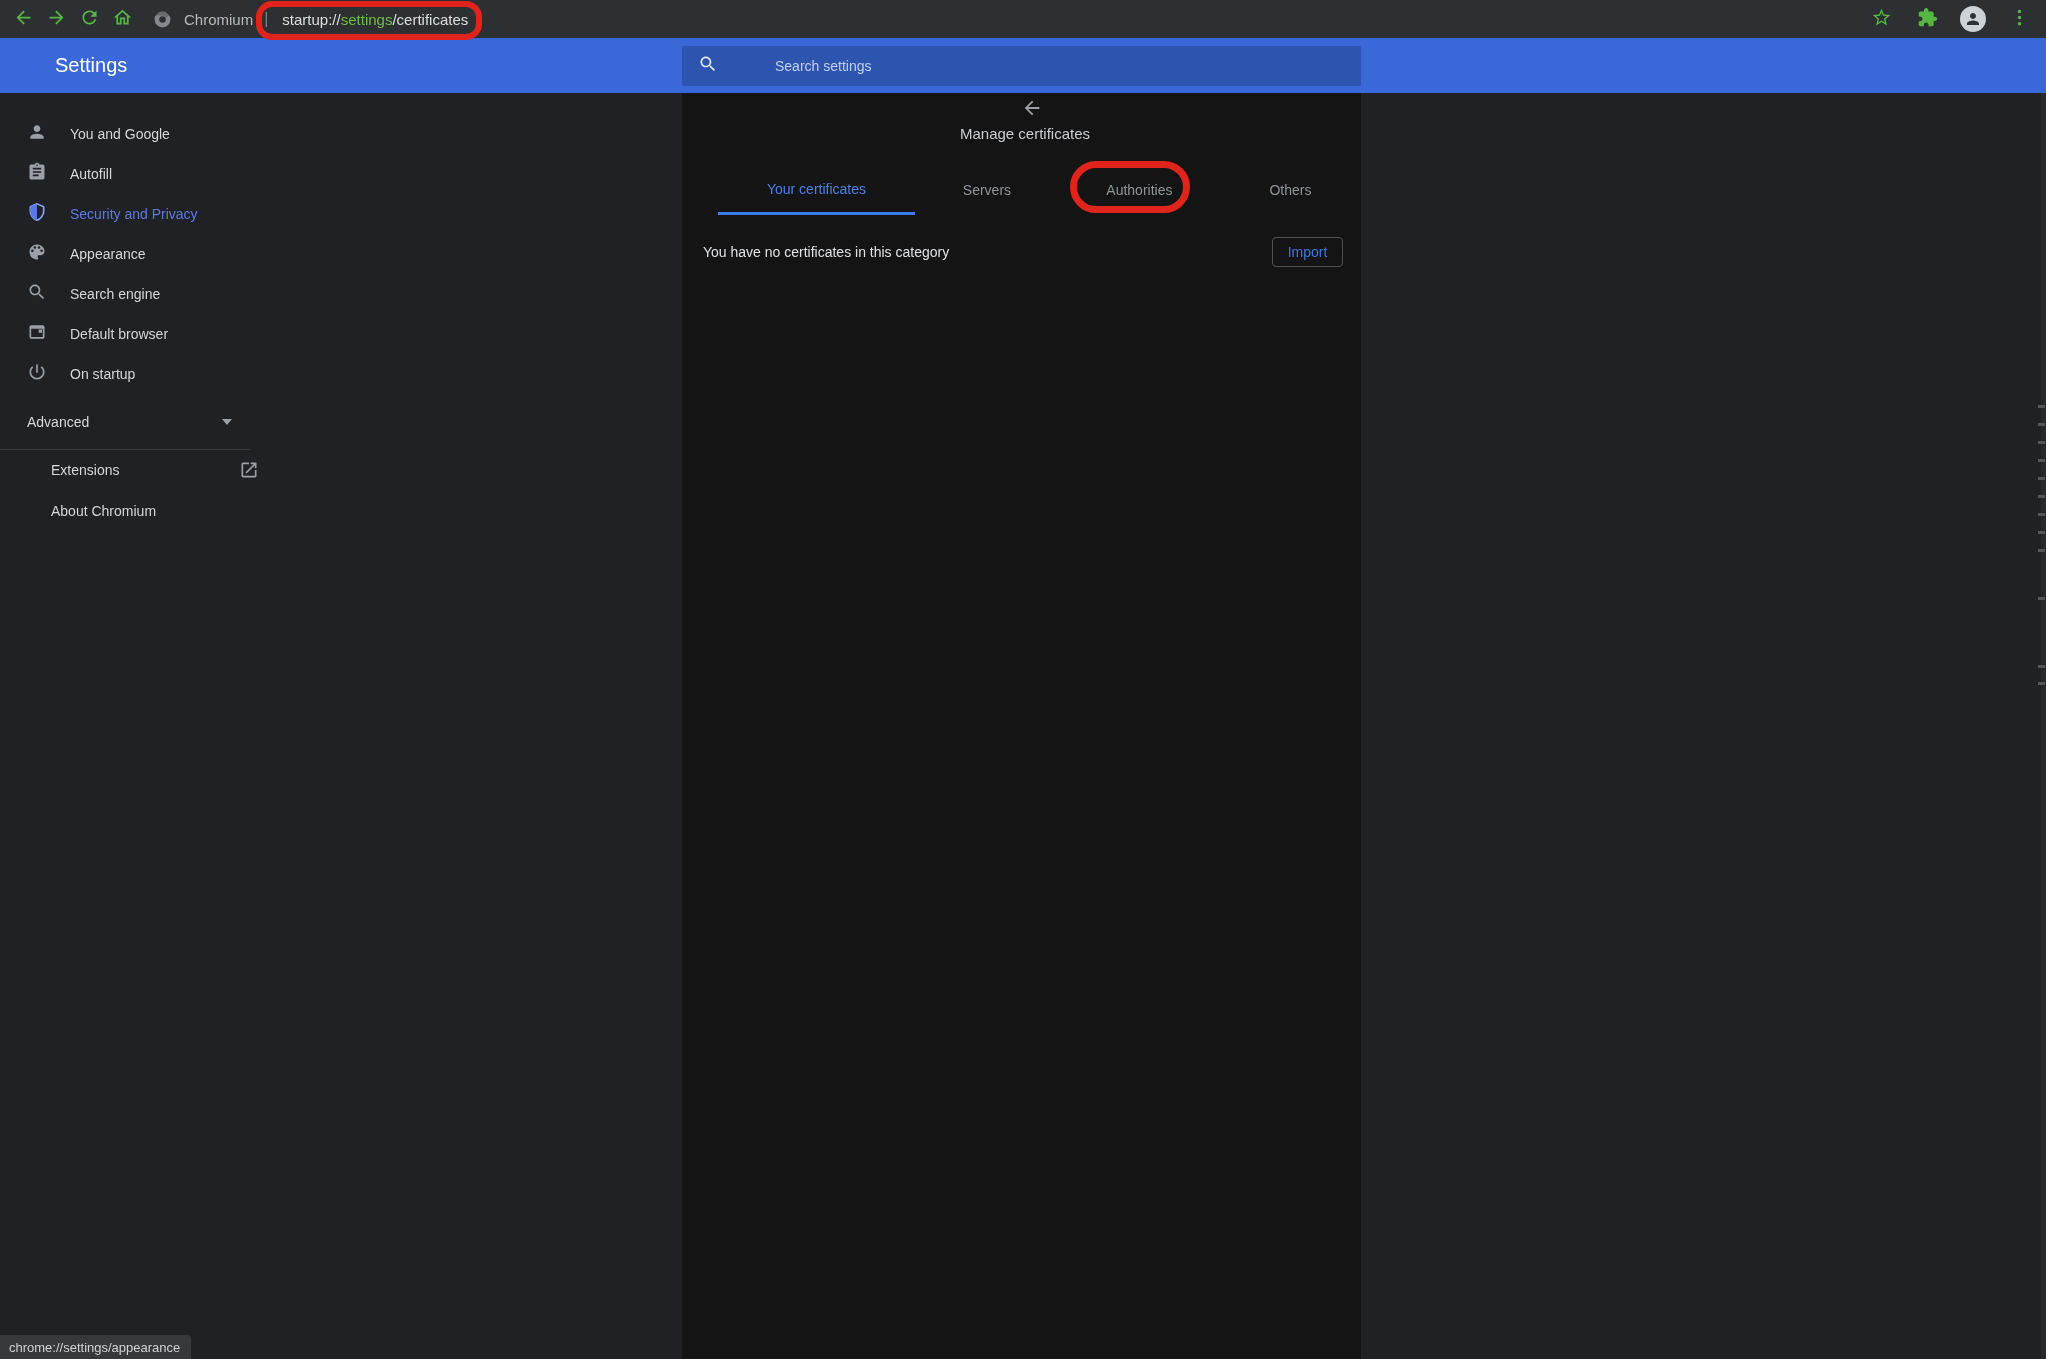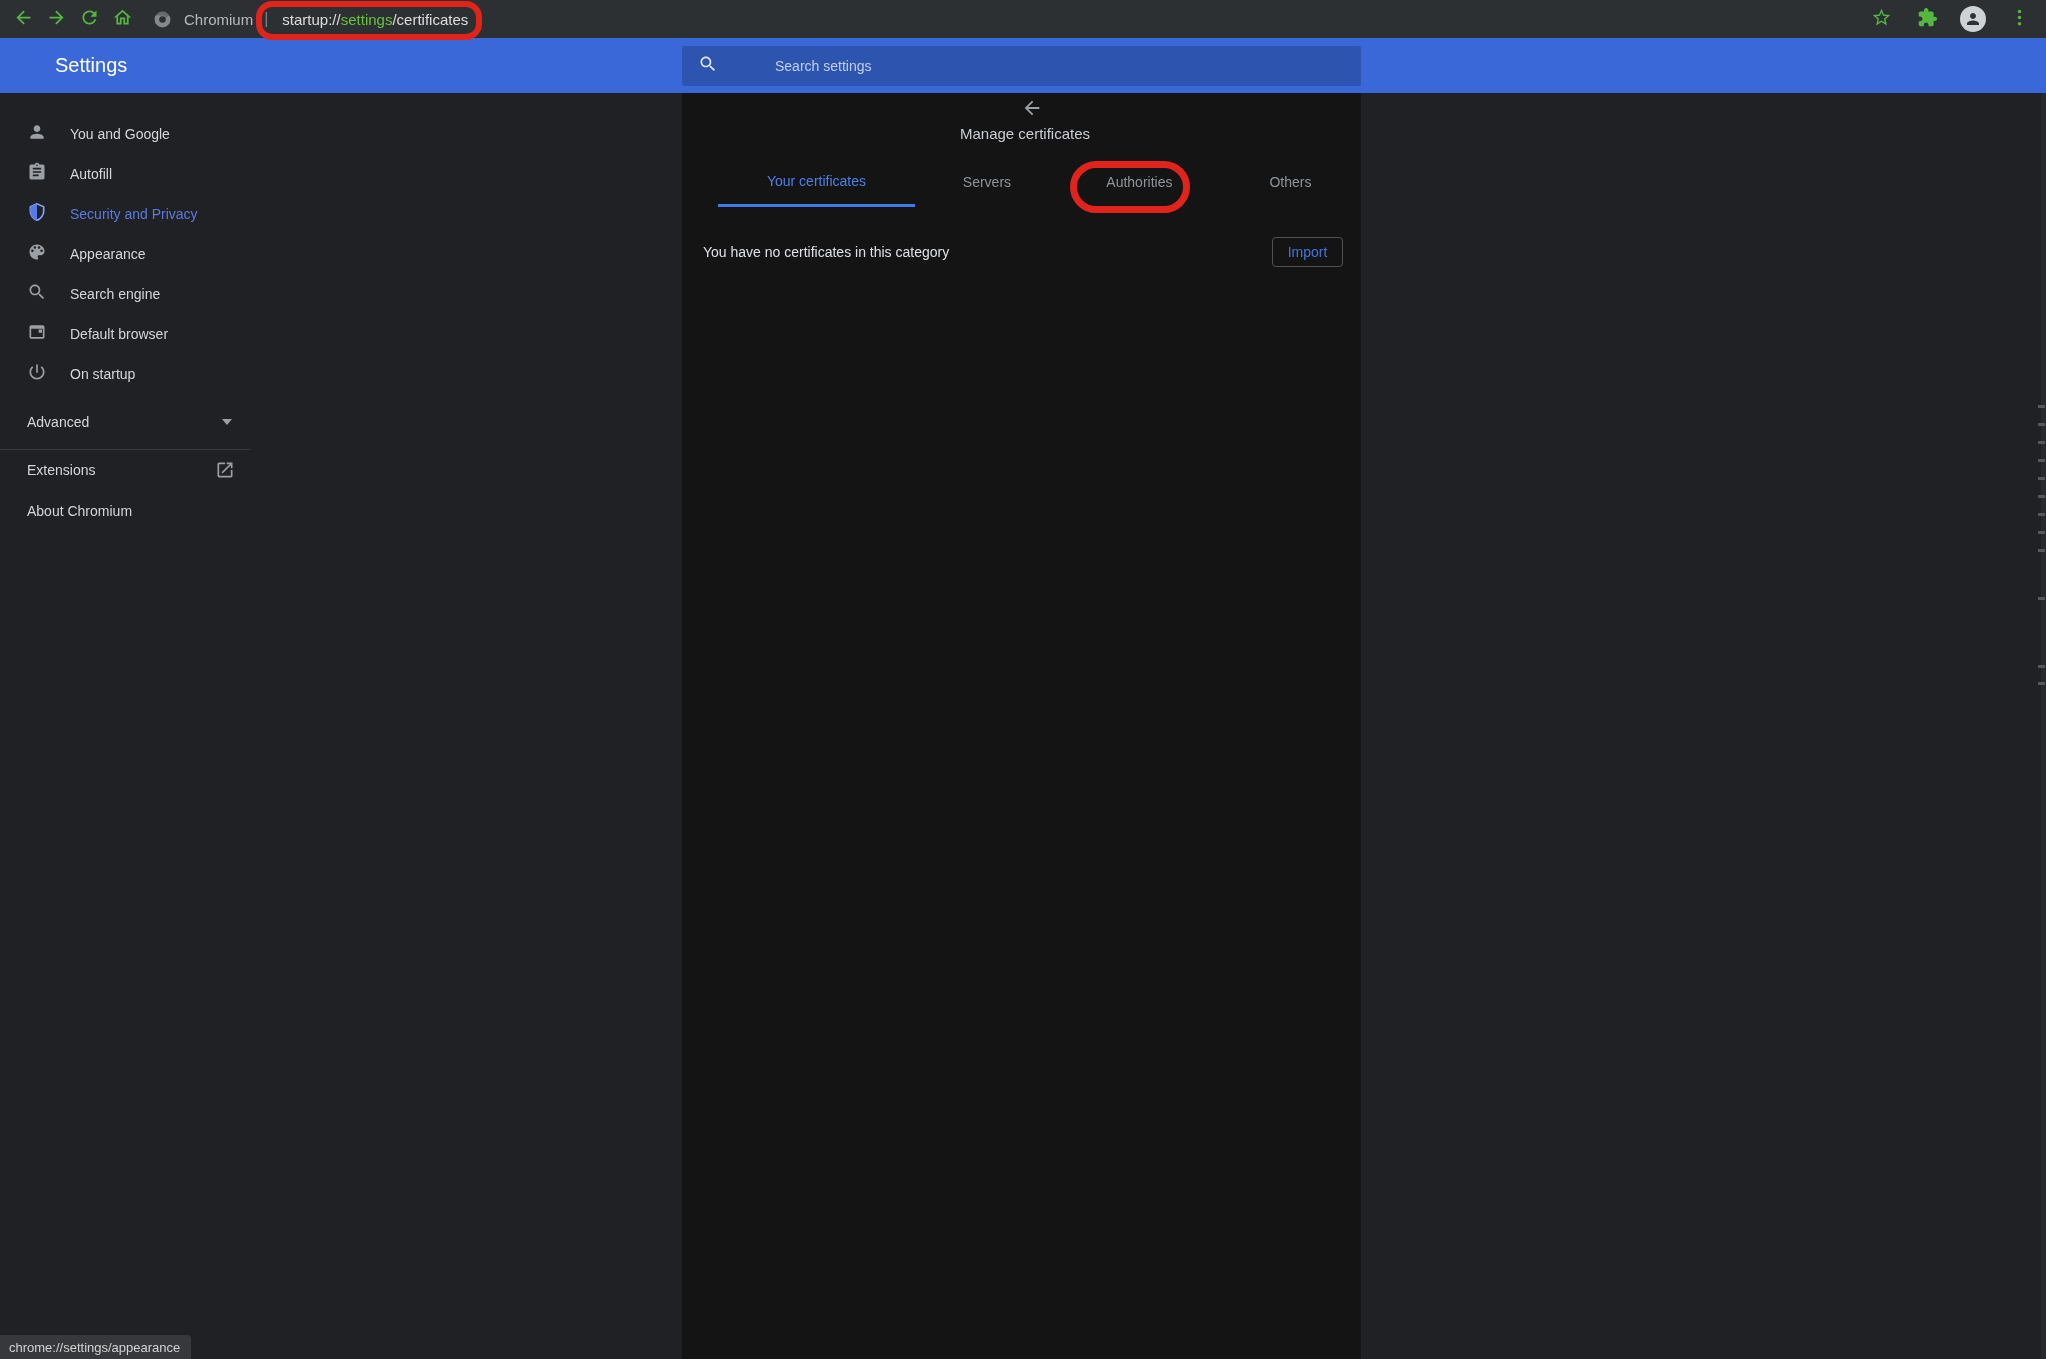--- a/index.html
+++ b/index.html
@@ -50,35 +50,35 @@
   .menu-item .lbl { margin-left:23px; font-size:14px; font-weight:500; color:#d4d6d9; }
   .menu-item.selected .lbl { color:#5b79e0; }
   .advanced-row { margin-top:8px; height:40px; position:relative; display:flex;
     align-items:center; padding-left:27px; cursor:pointer; }
   .advanced-row .lbl { font-size:14px; font-weight:500; color:#d4d6d9; }
   .caret-down { position:absolute; left:222px; top:17px; width:0; height:0;
     border-left:5px solid transparent; border-right:5px solid transparent;
     border-top:6px solid #9aa0a6; }
   .menu-sep { margin-top:7px; width:250px; height:1px; background:#3a3d40; }
   .link-row { height:40px; position:relative; display:flex; align-items:center;
-    padding-left:27px; cursor:pointer; }
+    padding-left:27px; cursor:pointer;margin-left:24px; }
   .link-row .lbl { font-size:14px; font-weight:500; color:#d4d6d9; }
   .link-row svg { position:absolute; left:215px; top:10px; width:20px; height:20px; }
   .about-row { margin-top:1px; }
 
   
   .content { position:absolute; left:682px; top:93px; width:679px; bottom:0; background:#141415; }
   .page-head { position:absolute; left:0; top:0; width:100%; height:58px;
     display:flex; align-items:center;flex-direction:column; }
   .back-btn { margin-left:20px; width:32px; height:32px; display:flex; align-items:center;
     justify-content:center; background:none; border:none; cursor:pointer; }
   .back-btn svg { width:22px; height:22px; }
   .page-title { margin-left:7px; color:#cacdd1; font-size:15px; font-weight:500; }
 
-  .tabs { position:absolute; left:0; top:64px; width:100%; height:50px; display:flex;padding-left:36px; }
+  .tabs { position:absolute; left:0; top:72px; width:100%; height:50px; display:flex;padding-left:36px; }
   .tab { height:100%; display:flex; align-items:center; justify-content:center;
     font-size:14px; font-weight:500; color:#8f9499; cursor:pointer; }
   .tab:nth-child(1){ width:208px; }
   .tab:nth-child(2){ width:152px; }
   .tab:nth-child(3){ width:170px; }
   .tab:nth-child(4){ width:149px; }
   .tab.selected { color:#4d80e8; border-bottom:3px solid #3d7ce8; }
 
   .tab-annotation { position:absolute; left:388px; top:68px; width:120px; height:52px;
     border:7px solid #e1241b; border-radius:26px; pointer-events:none; z-index:50; }

